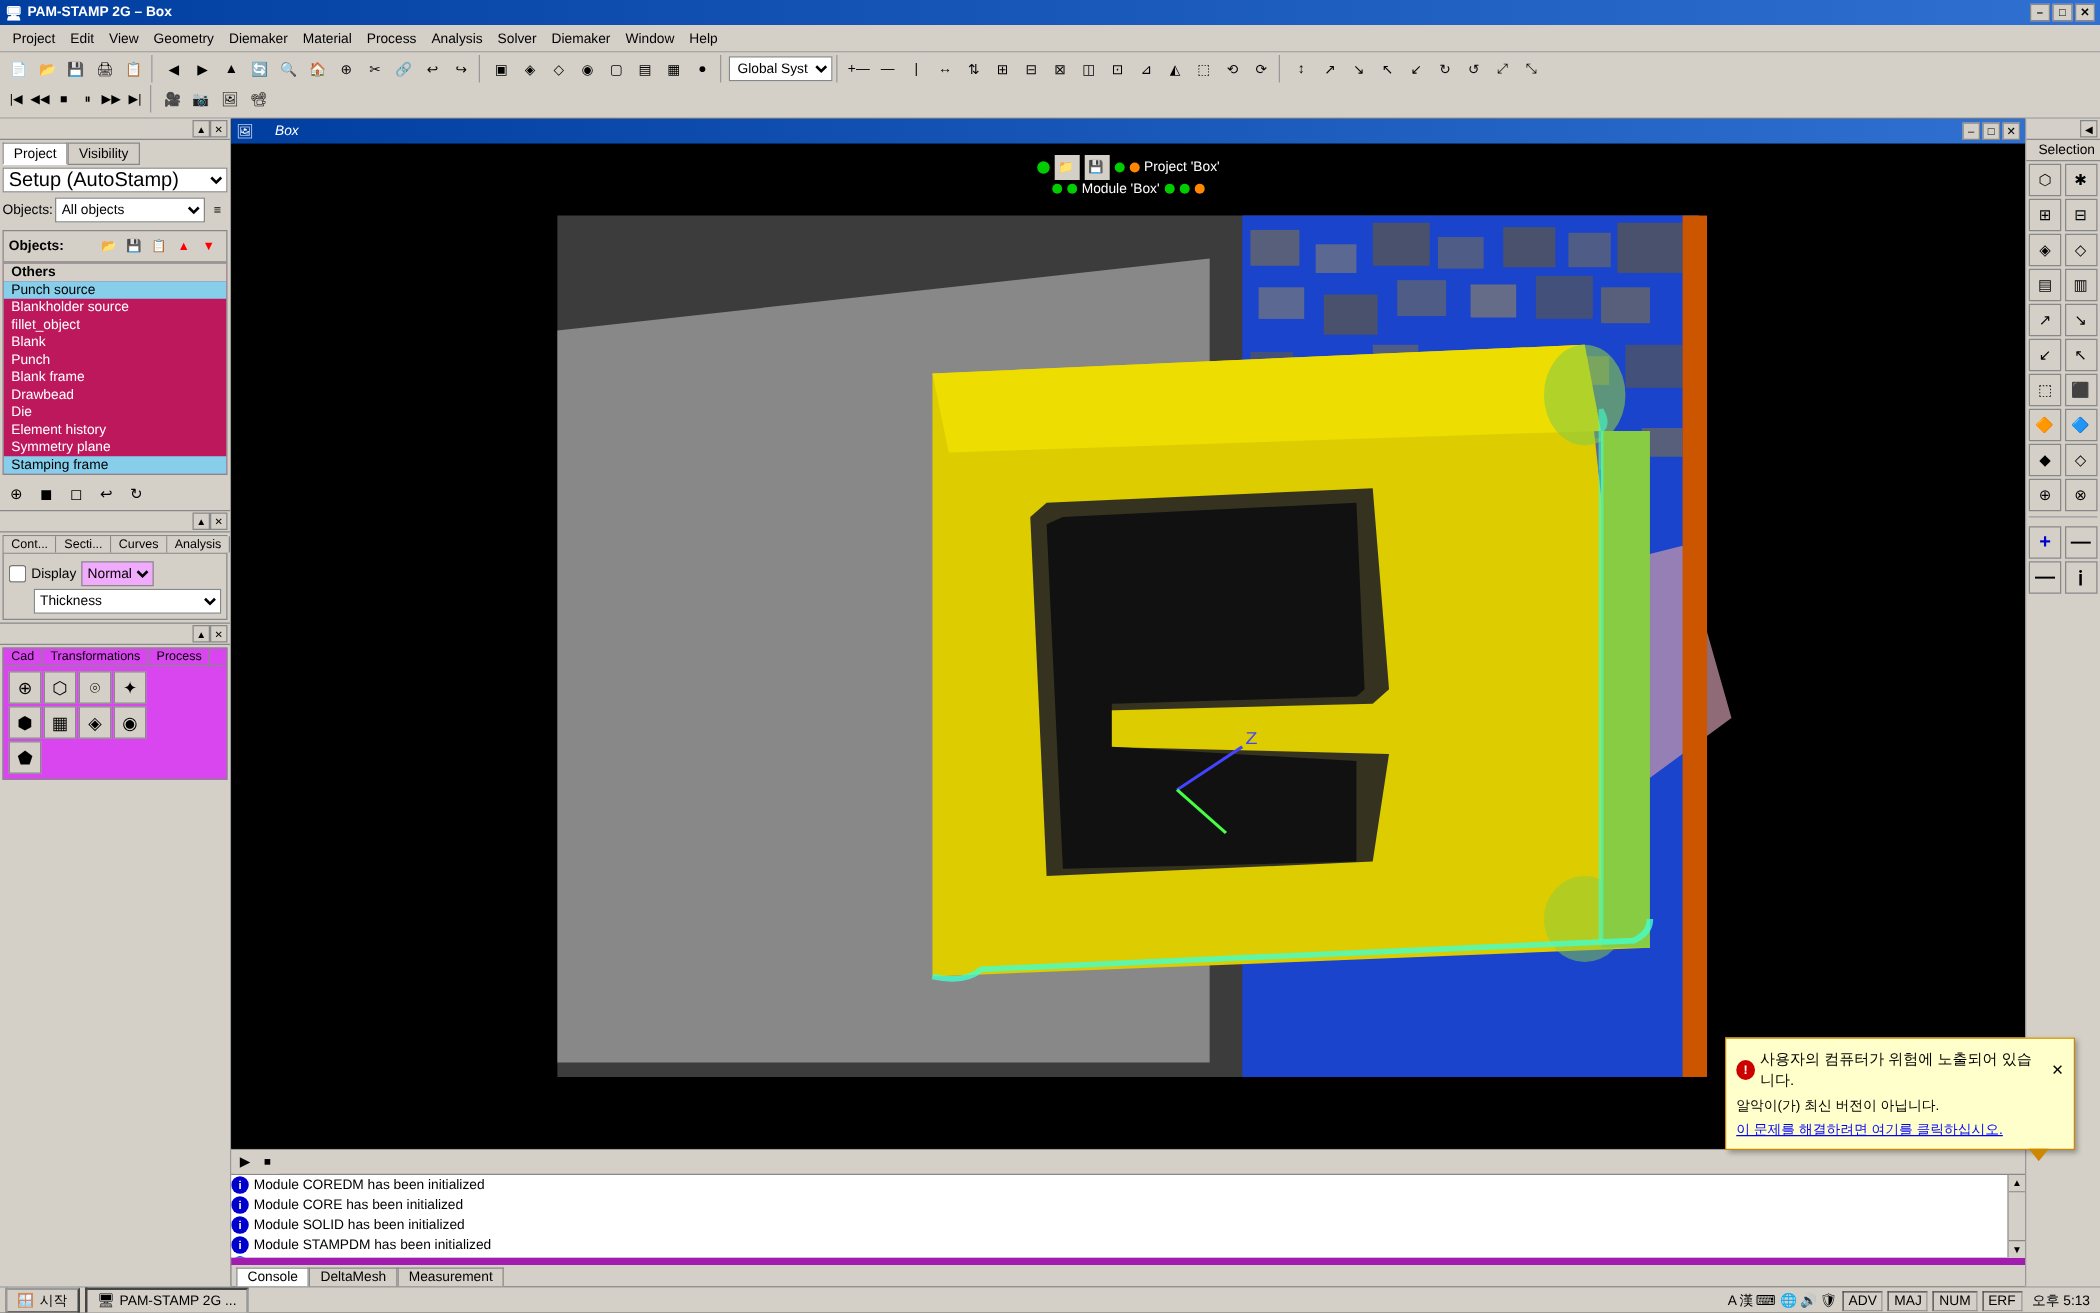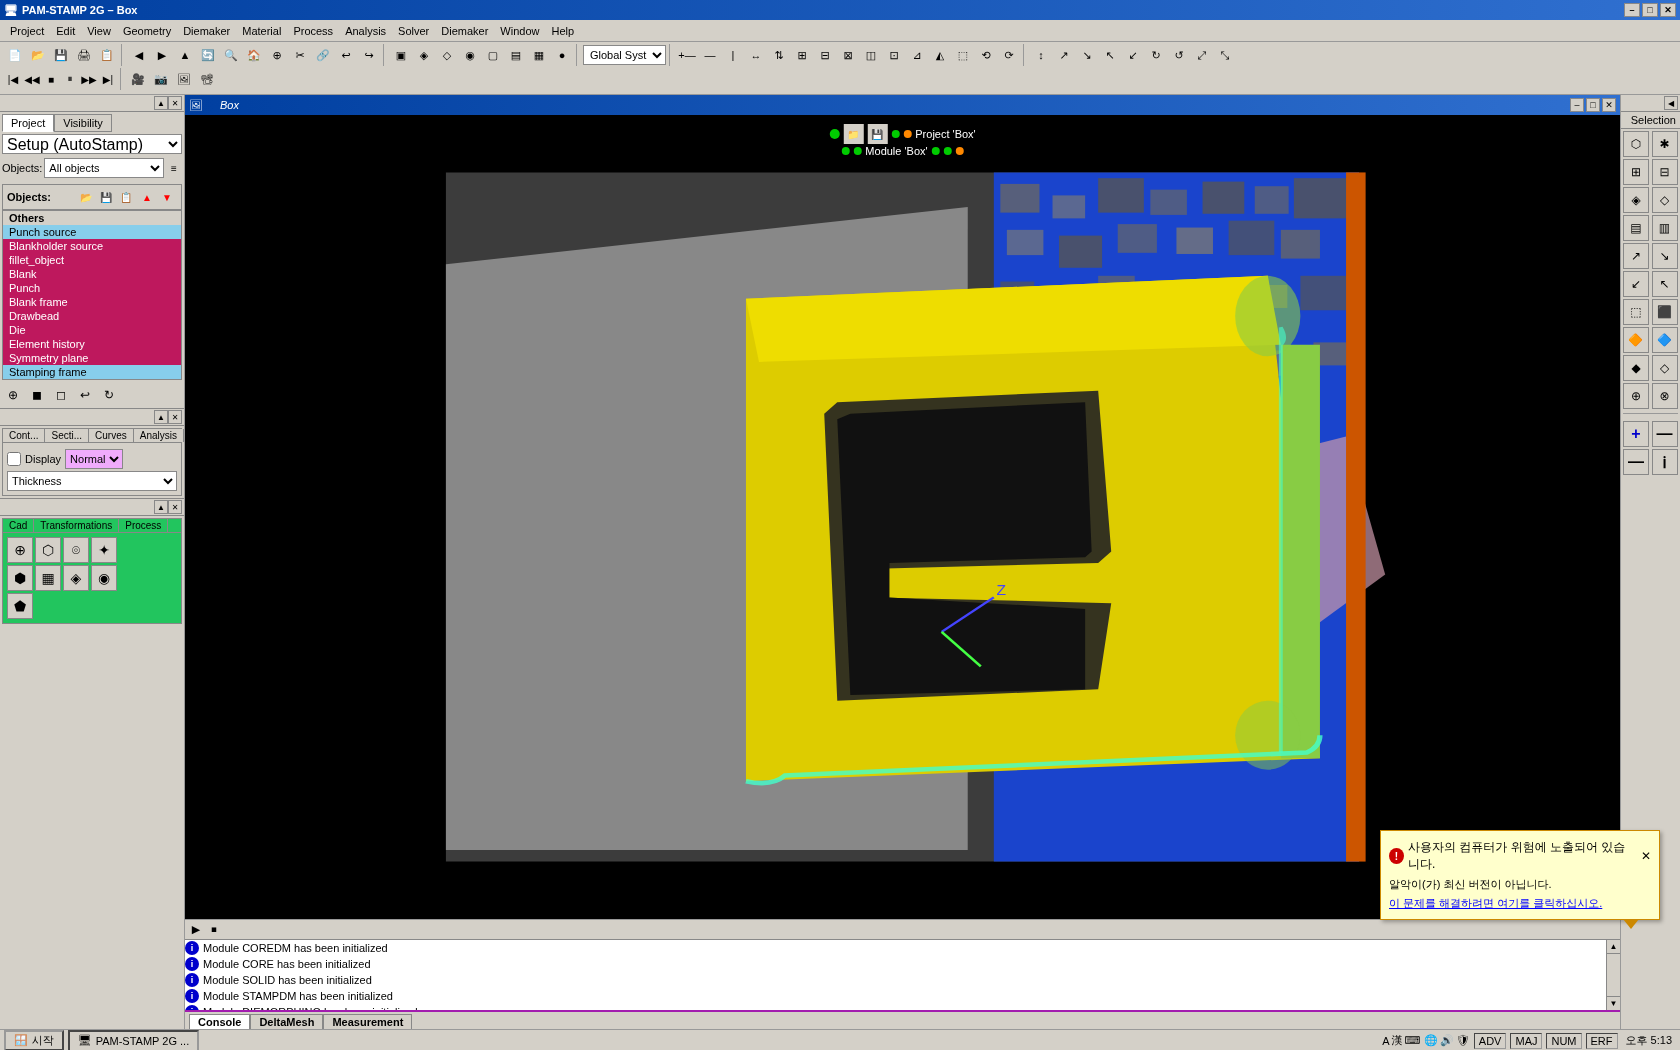--- a/index.html
+++ b/index.html
@@ -49,25 +49,25 @@
 
     
     .mid-panel { border: 1px solid #888; margin: 2px; background: #d4d0c8; }
     .mid-panel-tabs { display: flex; border-bottom: 1px solid #888; }
     .mid-tab { padding: 1px 6px; font-size: 10px; border-right: 1px solid #888; cursor: pointer; background: #d4d0c8; }
     .mid-content { padding: 4px; }
     .display-row { display: flex; align-items: center; gap: 4px; margin: 2px 0; }
     .display-check { width: 14px; height: 14px; }
     .display-dropdown { height: 20px; font-size: 11px; background: #f0abfc; border: 1px solid #888; }
 
-    .thickness-row { display: flex; align-items: flex-end; gap: 4px; }
+    .thickness-row { display: flex; align-items: flex-end; gap: 4px; margin-left: 20px; }
     .thickness-dropdown { width: 100%; height: 20px; font-size: 11px; background: white; border: 1px solid #888; }
 
     
-    .lower-panel { border: 1px solid #888; margin: 2px; background: #22c55e; }
+    .lower-panel { border: 1px solid #888; margin: 2px; background: #d946ef; }
     .lower-tabs { display: flex; border-bottom: 1px solid #888; }
     .lower-tab { padding: 1px 6px; font-size: 10px; border-right: 1px solid #888; cursor: pointer; }
     .lower-icon-grid { display: grid; grid-template-columns: repeat(4, 26px); gap: 2px; padding: 4px; }
     .lower-icon-btn { width: 26px; height: 26px; background: #d4d0c8; border: 1px solid #888; cursor: pointer; display: flex; align-items: center; justify-content: center; font-size: 14px; }
 
     
     .center-area { flex: 1; display: flex; flex-direction: column; background: #000; position: relative; }
     .viewport-titlebar { background: linear-gradient(to right, #003fa0, #3070d0); height: 20px; display: flex; align-items: center; padding: 0 4px; color: white; font-size: 11px; }
     .viewport-titlebar-btns { margin-left: auto; display: flex; gap: 2px; }
     .vp-btn { width: 14px; height: 14px; background: #d4d0c8; border: 1px solid #888; font-size: 9px; cursor: pointer; display: flex; align-items: center; justify-content: center; color: #000; }
@@ -88,21 +88,21 @@
     .right-icon-btn { width: 26px; height: 26px; background: #d4d0c8; border: 1px solid #888; cursor: pointer; display: flex; align-items: center; justify-content: center; font-size: 12px; }
     .right-separator { height: 4px; border-top: 1px solid #999; margin: 2px; }
     .right-plus-minus { display: grid; grid-template-columns: 1fr 1fr; gap: 2px; padding: 2px; }
     .pm-btn { width: 26px; height: 26px; background: #d4d0c8; border: 1px solid #888; cursor: pointer; display: flex; align-items: center; justify-content: center; font-size: 16px; font-weight: bold; }
 
     
     .console-area { height: 110px; background: #d4d0c8; border-top: 1px solid #999; display: flex; flex-direction: column; }
     .console-toolbar { height: 20px; background: #d4d0c8; display: flex; align-items: center; padding: 0 2px; border-bottom: 1px solid #888; }
     .console-line { display: flex; align-items: center; gap: 4px; padding: 1px 0; font-size: 11px; }
     .console-icon { width: 14px; height: 14px; background: #0000cc; border-radius: 50%; color: white; display: flex; align-items: center; justify-content: center; font-size: 9px; font-weight: bold; flex-shrink: 0; }
-    .console-tabs { display: flex; padding: 2px 4px 0; border-top: 2px solid #a21caf; font-weight: bold; }
+    .console-tabs { display: flex; padding: 2px 4px 0; border-top: 6px solid #a21caf; }
     .console-tab { padding: 1px 8px; font-size: 11px; border: 1px solid #888; border-bottom: none; cursor: pointer; background: #d4d0c8; }
     .console-tab.active { background: white; }
 
     
     .status-bar { height: 22px; background: #d4d0c8; border-top: 1px solid #999; display: flex; align-items: center; padding: 0 4px; font-size: 11px; }
     .start-btn { background: #d4d0c8; border: 2px outset #999; padding: 1px 8px; font-size: 11px; cursor: pointer; display: flex; align-items: center; gap: 4px; }
     .status-items { display: flex; gap: 4px; margin-left: auto; align-items: center; }
     .status-item { padding: 1px 4px; border: 1px inset #999; font-size: 11px; }
 
     

